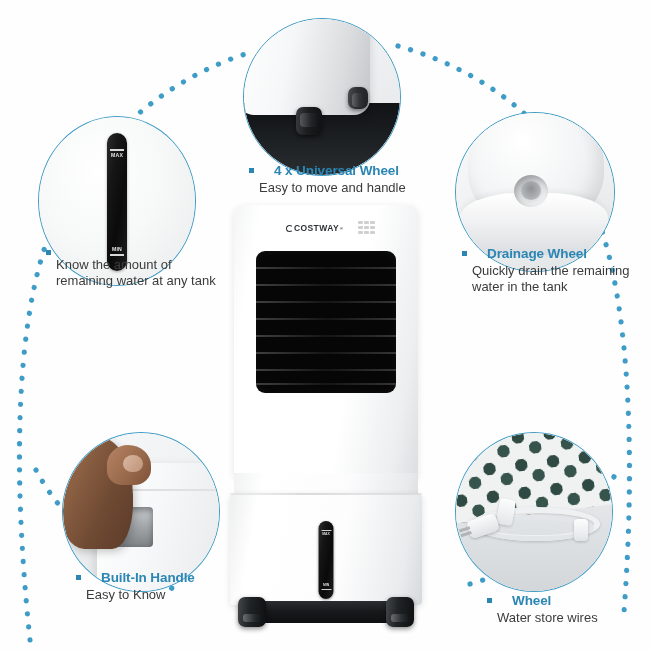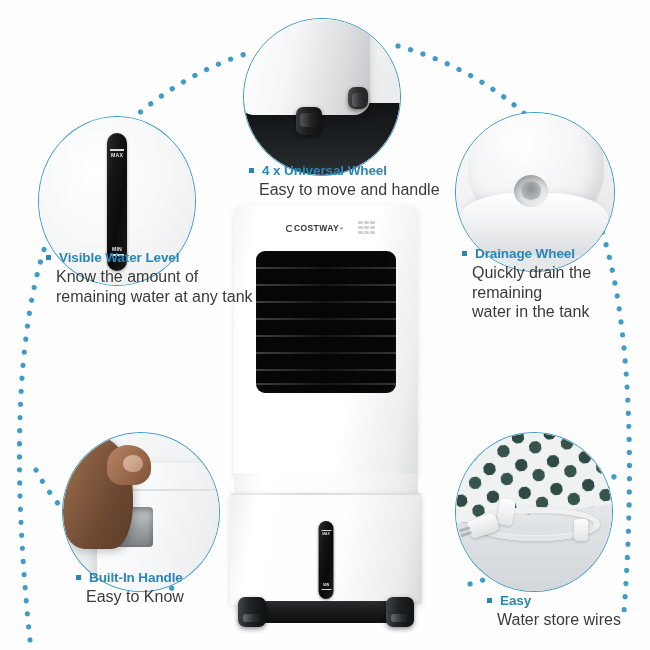--- a/index.html
+++ b/index.html
@@ -39,31 +39,31 @@
   
   .caption { position: absolute; }
   .cap-title {
     color: #2b86b4;
     font-weight: bold;
     font-size: 13.5px;
     letter-spacing: -0.1px;
     white-space: nowrap;
     display: flex;
     align-items: center;
-    gap: 8px;
+    gap: 20px;
   }
   .cap-bullet {
     display: inline-block;
     width: 5px; height: 5px;
     background: #2b86b4;
     flex: 0 0 auto;
   }
   .cap-body {
     color: #3b3b3b;
-    font-size: 16px;
+    font-size: 13px;
     line-height: 1.23;
     margin-top: 2px;
     margin-left: 10px;
     white-space: pre-line;
   }
 
   
   #c-water { left: 38px; top: 116px; width: 158px; height: 170px; }
   #c-water .photo-inner {
     background: radial-gradient(ellipse at 38% 32%, #ffffff 0%, #f7f8f8 46%, #e9ebec 100%);
@@ -492,21 +492,20 @@
     </div>
 
     <div class="base-bar"></div>
     <div class="base-caster" id="caster-l"></div>
     <div class="base-caster" id="caster-r"></div>
   </div>
 
   <div class="caption" id="cap-water">
     <div class="cap-title">
       <span class="cap-bullet"></span>
-      <span>Visible Water Level</span>
     </div>
     <div class="cap-body">Know the amount of
 remaining water at any tank</div>
   </div>
 
   <div class="caption" id="cap-wheel">
     <div class="cap-title">
       <span class="cap-bullet"></span>
       <span>4 x Universal Wheel</span>
     </div>
@@ -526,18 +525,18 @@
     <div class="cap-title">
       <span class="cap-bullet"></span>
       <span>Built-In Handle</span>
     </div>
     <div class="cap-body">Easy to Know</div>
   </div>
 
   <div class="caption" id="cap-reel">
     <div class="cap-title">
       <span class="cap-bullet"></span>
-      <span>Easy</span>
+      <span>Wheel</span>
     </div>
     <div class="cap-body">Water store wires</div>
   </div>
 
 </div>
 
 </body></html>

